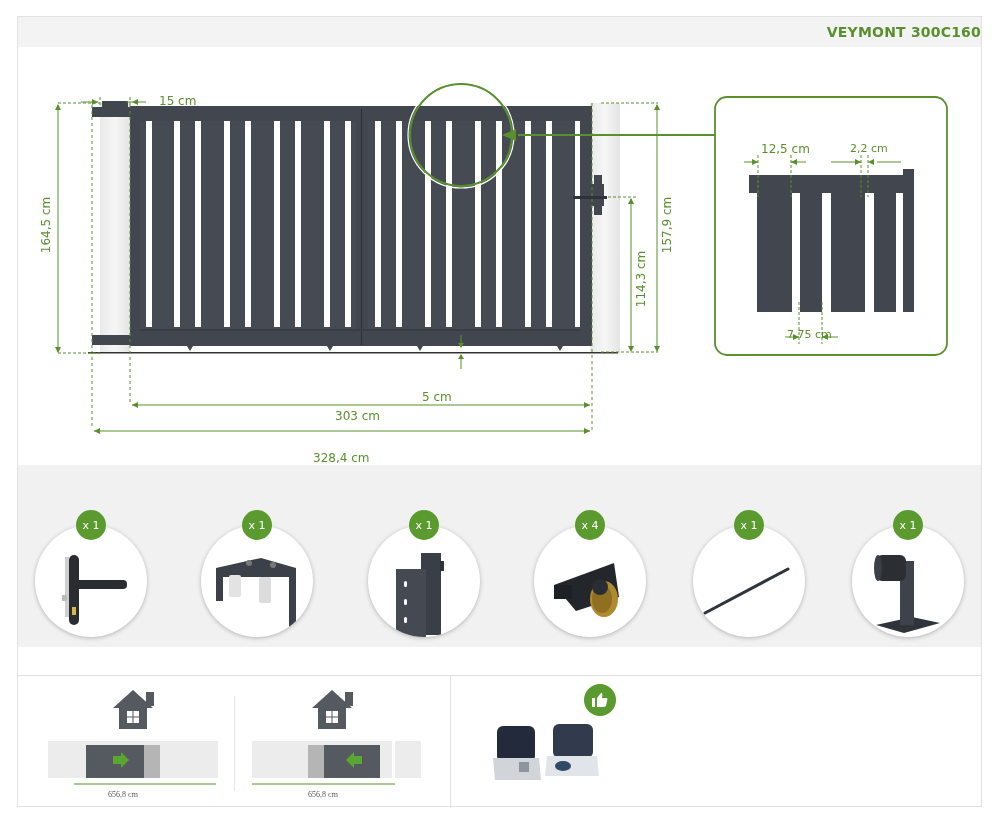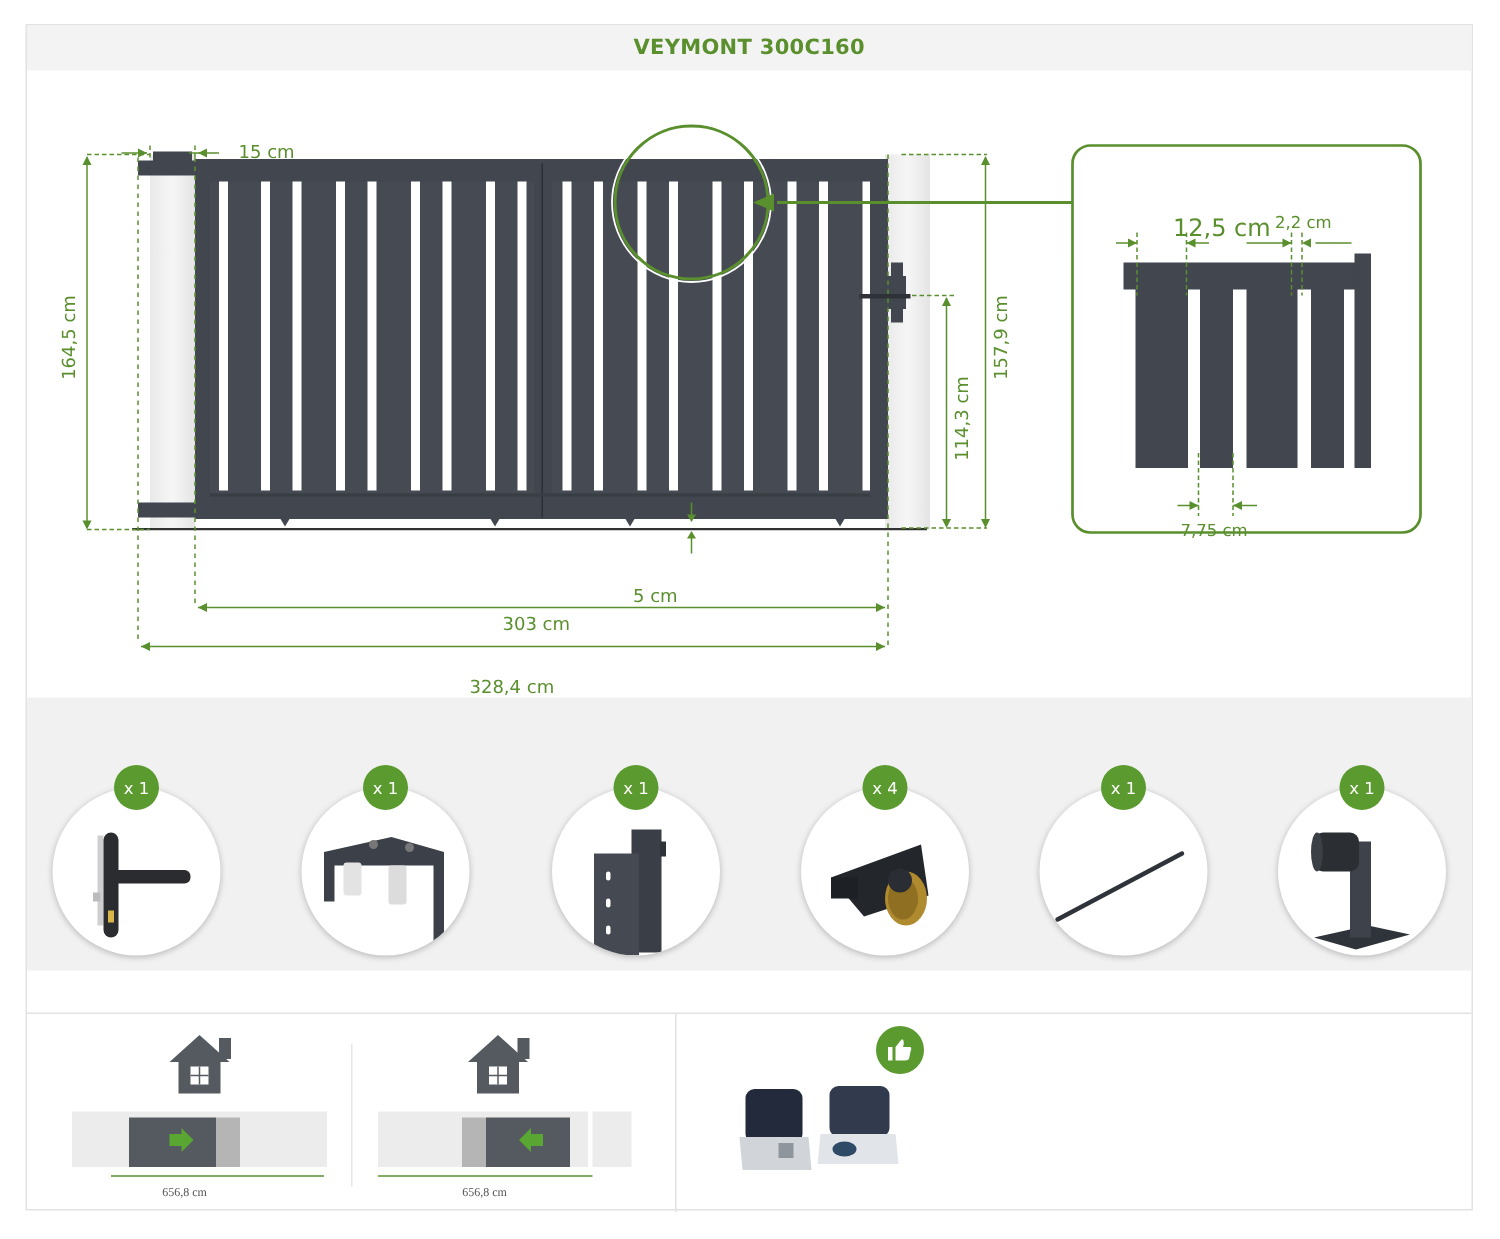--- a/index.html
+++ b/index.html
@@ -5,21 +5,21 @@
   * { box-sizing: border-box; margin: 0; padding: 0; }
   html, body { width: 1000px; height: 826px; background: #ffffff; overflow: hidden; }
   body { font-family: "DejaVu Sans", "Liberation Sans", sans-serif; position: relative; }
 
   .frame {
     position: absolute; left: 17px; top: 16px; width: 965px; height: 791px;
     border: 1px solid #e2e2e2; background: #fff;
   }
   .header {
     position: absolute; left: 0; top: 0; width: 100%; height: 30px;
-    background: #f3f3f3; display: flex; align-items: center; justify-content: center;
+    background: #f3f3f3; display: flex; align-items: center; justify-content: flex-end;
   }
   .title { color: #5a8f2e; font-weight: bold; font-size: 14px; letter-spacing: 0.2px; }
 
   .drawing { position: absolute; left: 0; top: 30px; width: 100%; height: 418px; }
   .drawing svg { position: absolute; left: 0; top: 0; }
 
   .dim-label {
     position: absolute; color: #5a8f2e; font-size: 12px; white-space: nowrap;
     font-family: "DejaVu Sans", sans-serif;
   }
@@ -225,23 +225,23 @@
     </svg>
 
     <span class="dim-label" style="left:141px; top:47px;">15 cm</span>
     <span class="dim-label vert" style="left:-7px; top:171px; width:70px; text-align:center;">164,5 cm</span>
     <span class="dim-label vert" style="left:614px; top:171px; width:70px; text-align:center;">157,9 cm</span>
     <span class="dim-label vert" style="left:588px; top:225px; width:70px; text-align:center;">114,3 cm</span>
     <span class="dim-label" style="left:404px; top:343px;">5 cm</span>
     <span class="dim-label" style="left:317px; top:362px;">303 cm</span>
     <span class="dim-label" style="left:295px; top:404px;">328,4 cm</span>
 
-    <span class="dim-label" style="left:764px; top:95px; font-size:16px;">12,5 cm</span>
+    <span class="dim-label" style="left:743px; top:95px; font-size:12px;">12,5 cm</span>
     <span class="dim-label" style="left:832px; top:95px; font-size:11px;">2,2 cm</span>
-    <span class="dim-label" style="left:769px; top:300px; font-size:11px;">7,75 cm</span>
+    <span class="dim-label" style="left:769px; top:281px; font-size:11px;">7,75 cm</span>
   </div>
 
   <div class="accessories">
 
     <div class="acc" style="left:17px;">
       <div class="badge">x 1</div>
       <div class="acc-circle">
         <svg width="112" height="112">
           <rect x="30" y="32" width="4" height="60" fill="#cfcfcf"></rect>
           <rect x="27" y="70" width="5" height="6" fill="#bbb"></rect>

